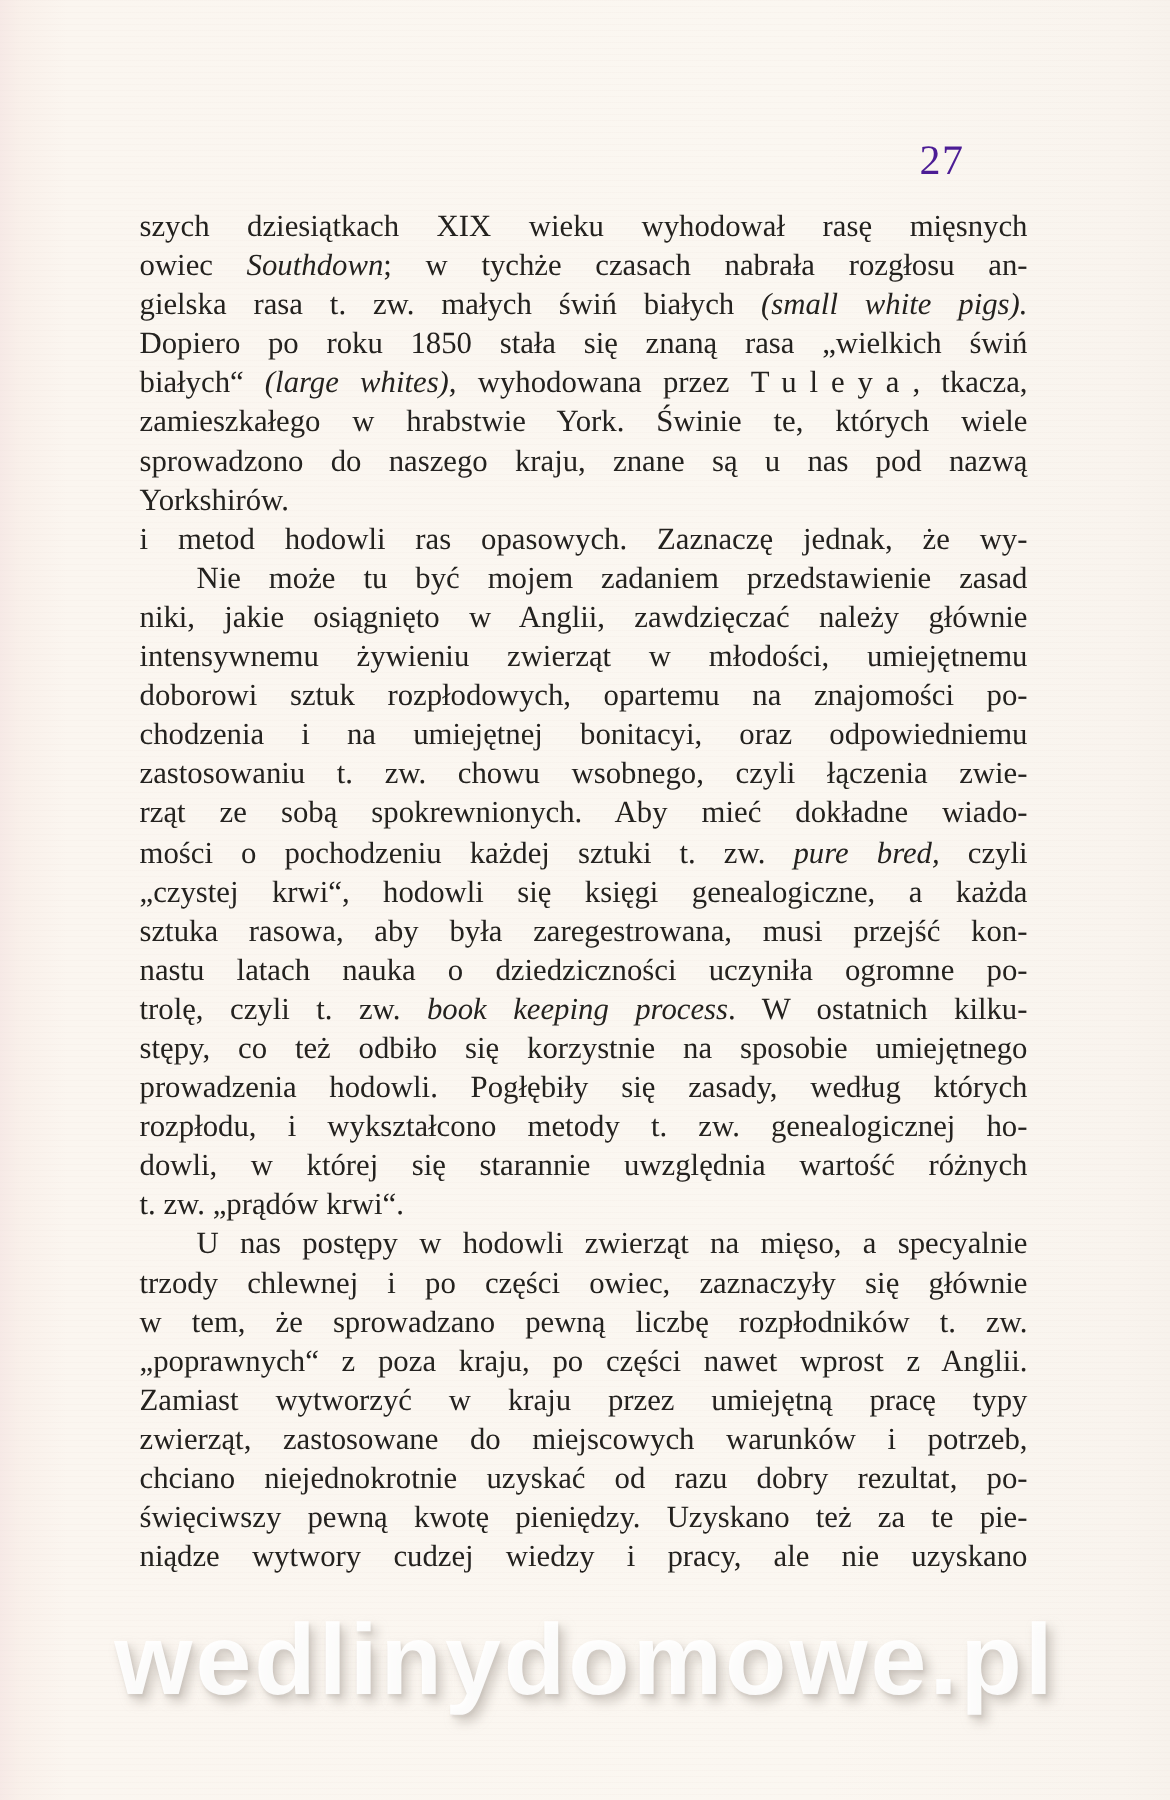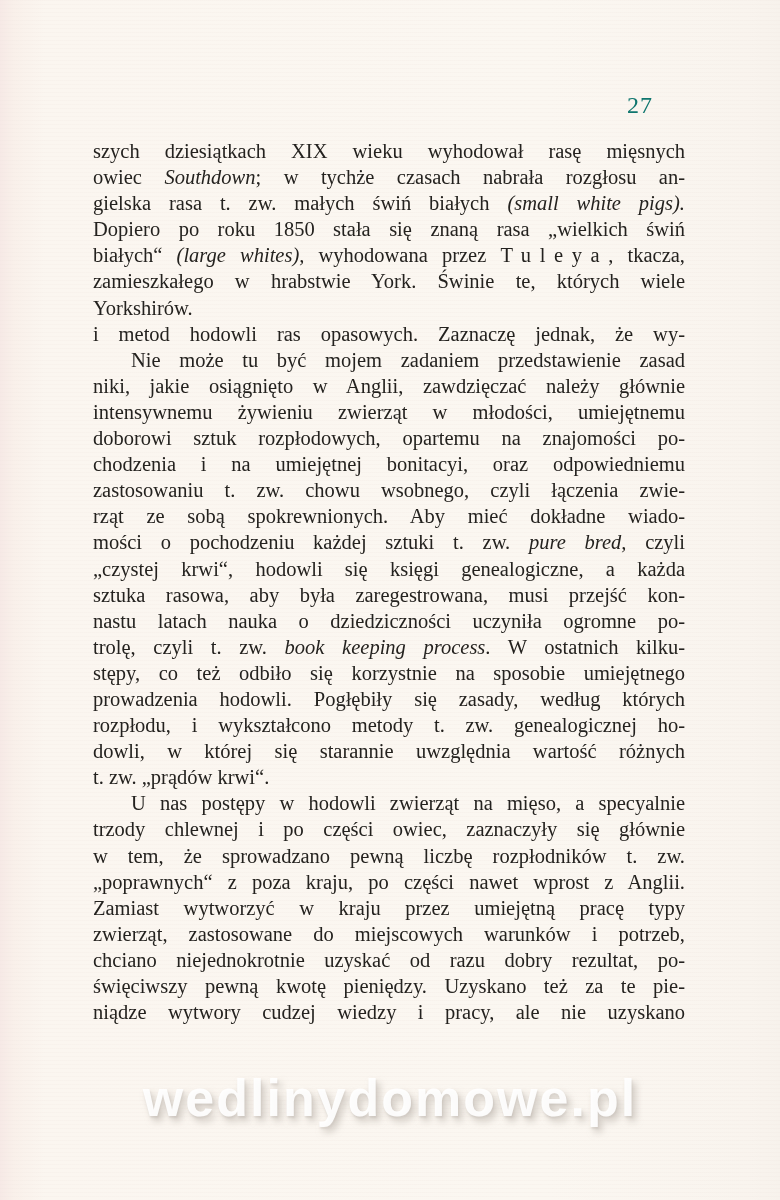--- a/index.html
+++ b/index.html
@@ -15,23 +15,23 @@
   .paper-texture {
     position: absolute; inset: 0;
     background: repeating-linear-gradient(
       180deg,
       rgba(236,226,220,0.18) 0px, rgba(236,226,220,0.18) 1px,
       rgba(255,255,255,0) 1px, rgba(255,255,255,0) 4px);
     pointer-events: none;
   }
   .page-number {
     position: absolute;
-    top: 92px; left: 627px;
-    font-size: 24px;
-    color: #0f766e;
+    top: 92px; left: 613px;
+    font-size: 28px;
+    color: #4c1d95;
     letter-spacing: 1px;
   }
   .text-block {
     position: absolute;
     left: 93px; top: 138px;
     width: 592px;
     font-size: 20.5px;
     color: #24221f;
     text-rendering: optimizeLegibility;
   }
@@ -49,21 +49,21 @@
   .it { font-style: italic; }
   .sp { letter-spacing: 0.42em; }
   .watermark {
     position: absolute;
     top: 1068px;
     left: 50%;
     transform: translateX(-50%);
     white-space: nowrap;
     font-family: "Liberation Sans", "DejaVu Sans", sans-serif;
     font-weight: bold;
-    font-size: 52px;
+    font-size: 67px;
     letter-spacing: 2px;
     color: rgba(255,255,255,0.92);
     text-shadow:
       4px 5px 7px rgba(184,176,169,0.65),
       1px 2px 2px rgba(200,192,186,0.45);
     pointer-events: none;
   }
 </style>
 </head>
 <body>
@@ -72,20 +72,21 @@
 
 <div class="page-number">27</div>
 
 <div class="text-block" id="text-block">
     <div class="line"><span>szych dziesiątkach XIX wieku wyhodował rasę mięsnych</span></div>
     <div class="line"><span>owiec </span><span class="it">Southdown</span><span>;  w tychże czasach nabrała rozgłosu an-</span></div>
     <div class="line"><span>gielska rasa t. zw. małych świń białych </span><span class="it">(small white pigs).</span></div>
     <div class="line"><span>Dopiero po roku 1850 stała się znaną rasa „wielkich świń</span></div>
     <div class="line"><span>białych“ </span><span class="it">(large whites),</span><span> wyhodowana przez </span><span class="sp">Tuleya</span><span>, tkacza,</span></div>
     <div class="line"><span>zamieszkałego w hrabstwie York. Świnie te, których wiele</span></div>
+    <div class="line"><span>sprowadzono do naszego kraju, znane są u nas pod nazwą</span></div>
     <div class="line no-just"><span>Yorkshirów.</span></div>
     <div class="line"><span>i metod hodowli ras opasowych. Zaznaczę jednak, że wy-</span></div>
     <div class="line indent"><span>Nie może tu być mojem zadaniem przedstawienie zasad</span></div>
     <div class="line"><span>niki, jakie osiągnięto w Anglii, zawdzięczać należy głównie</span></div>
     <div class="line"><span>intensywnemu żywieniu zwierząt w młodości, umiejętnemu</span></div>
     <div class="line"><span>doborowi sztuk rozpłodowych, opartemu na znajomości po-</span></div>
     <div class="line"><span>chodzenia i na umiejętnej bonitacyi, oraz odpowiedniemu</span></div>
     <div class="line"><span>zastosowaniu t. zw. chowu wsobnego, czyli łączenia zwie-</span></div>
     <div class="line"><span>rząt ze sobą spokrewnionych. Aby mieć dokładne wiado-</span></div>
     <div class="line"><span>mości o pochodzeniu każdej sztuki t. zw. </span><span class="it">pure bred,</span><span> czyli</span></div>

